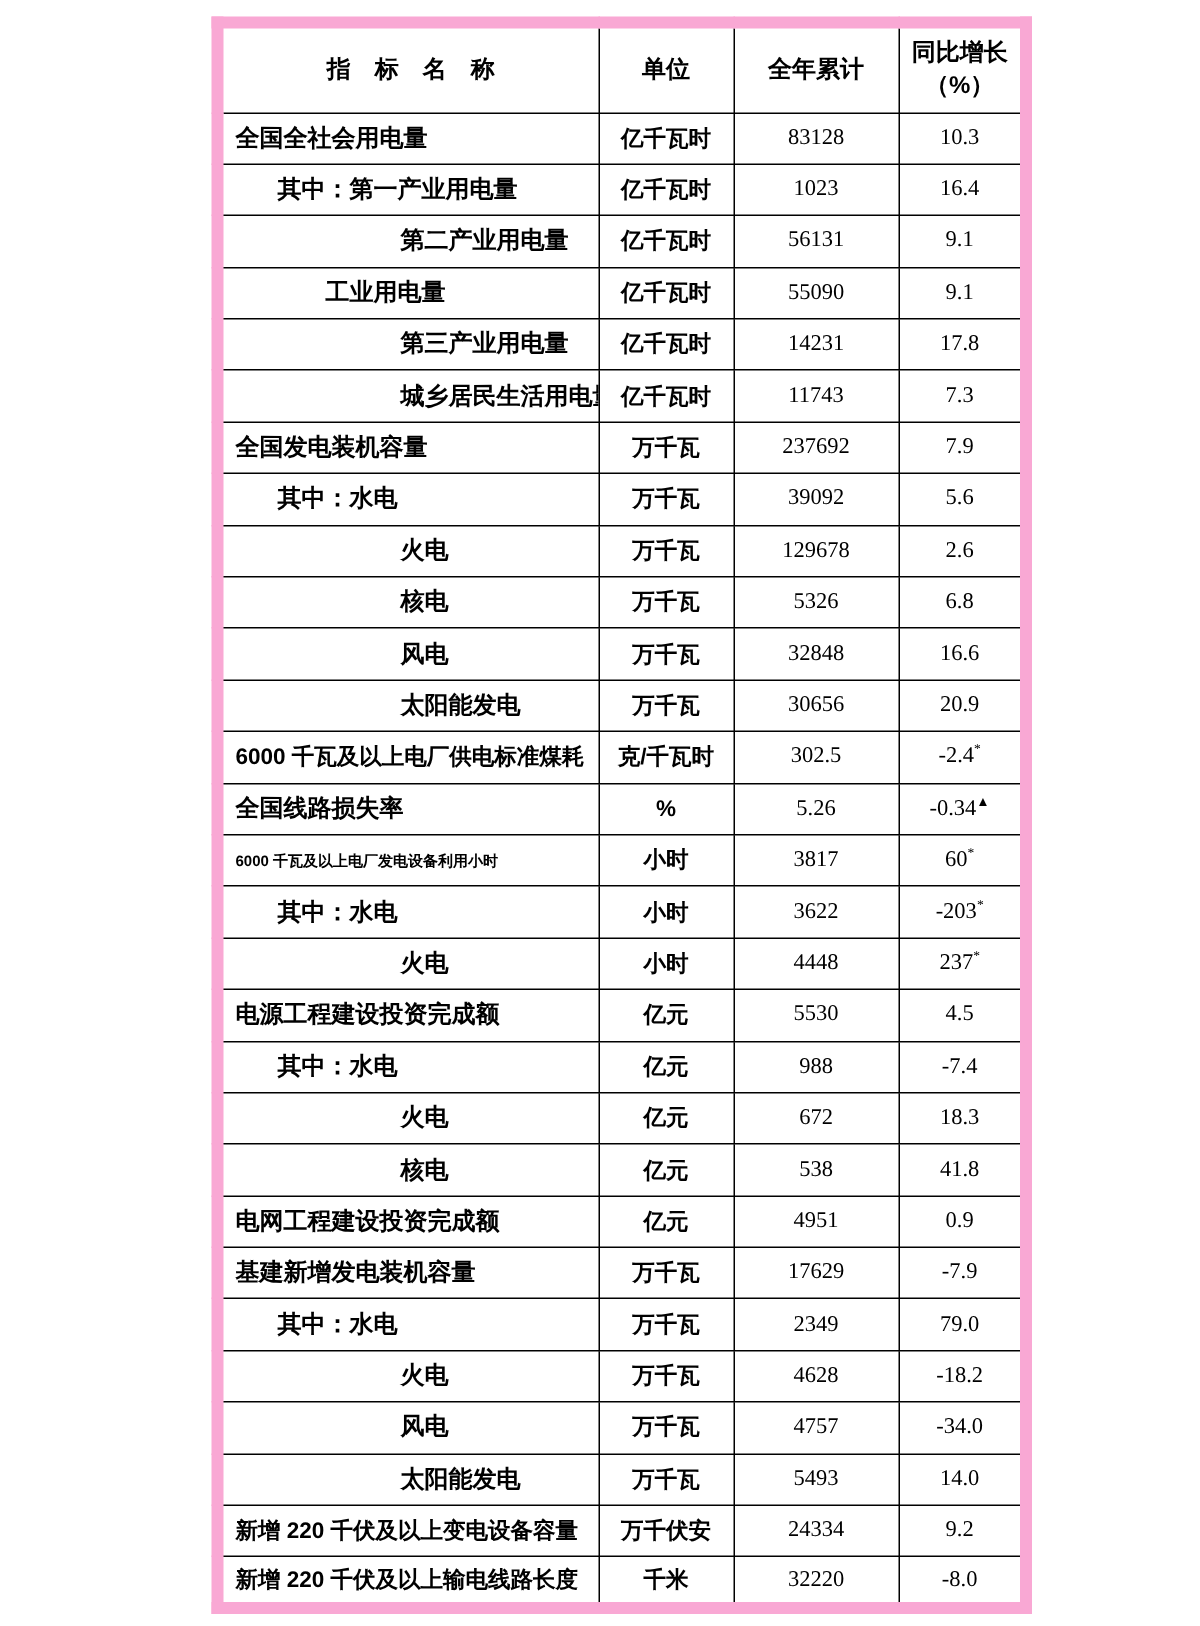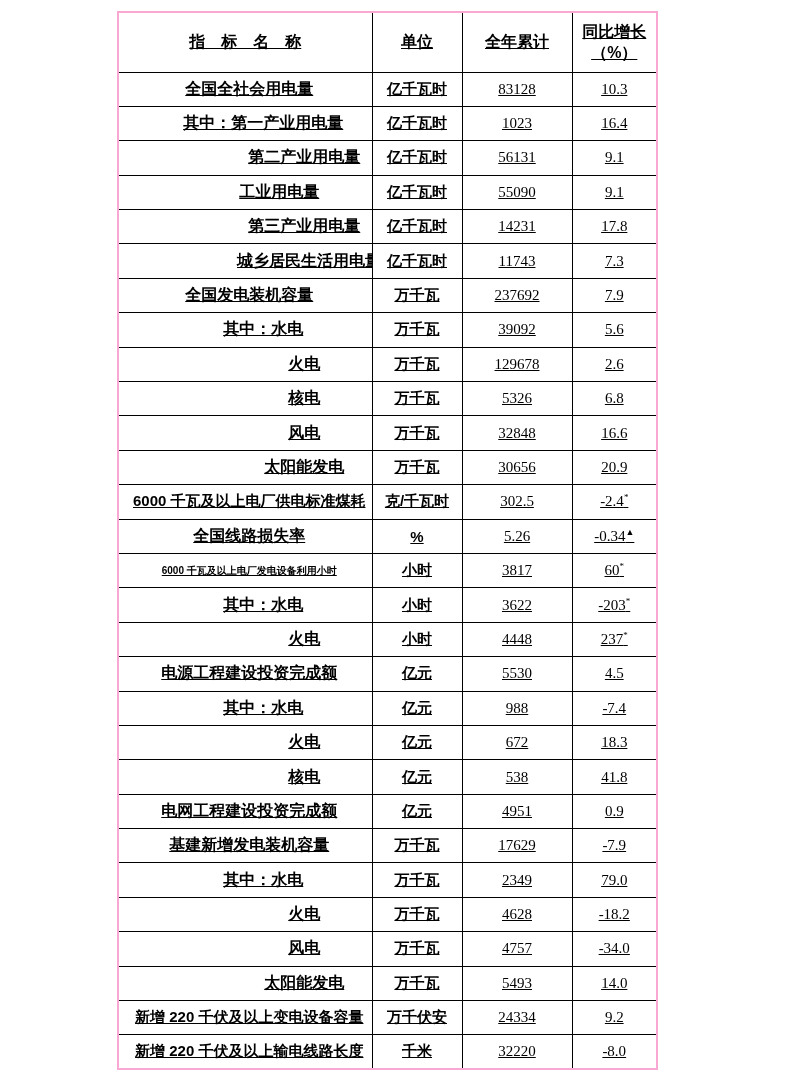--- a/index.html
+++ b/index.html
@@ -11,48 +11,47 @@
   }
   .page {
     position: relative;
     width: 800px;
     height: 1084px;
     background: #ffffff;
     overflow: hidden;
   }
   table.stats {
     position: absolute;
-    left: 117px;
+    left: 141px;
     top: 11px;
     width: 539px;
     border-collapse: collapse;
     table-layout: fixed;
-    border: 2px solid #f9a8d4;
-    text-decoration: underline;
+    border: 8px solid #f9a8d4;
   }
   table.stats th,
   table.stats td {
     border: 1px solid #000000;
     padding: 0;
     vertical-align: middle;
     box-sizing: border-box;
   }
   thead th {
     height: 60px;
     font-size: 16px;
     font-weight: bold;
     text-align: center;
     border-bottom: 2px solid #000000;
     line-height: 1.35;
   }
   tbody td {
     height: 34.4px;
   }
   td.name {
-    text-align: center;
+    text-align: left;
     font-weight: 600;
     font-size: 16px;
     white-space: nowrap;
     overflow: hidden;
   }
   td.name.med   { font-size: 15px; }
   td.name.small { font-size: 10px; }
   td.name.indent-0 { padding-left: 8px; }
   td.name.indent-1 { padding-left: 36px; }
   td.name.indent-2 { padding-left: 118px; }

